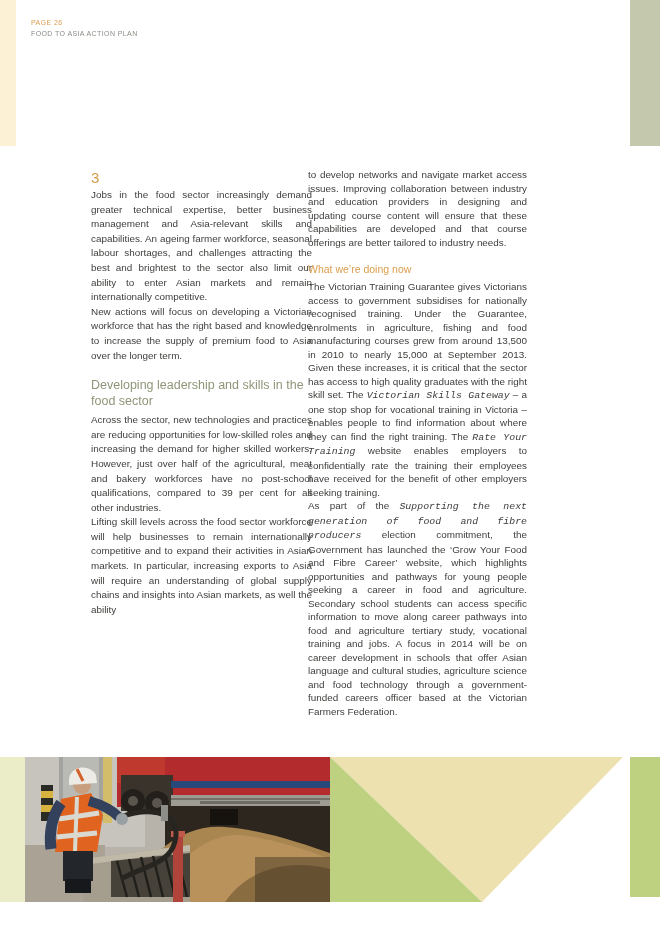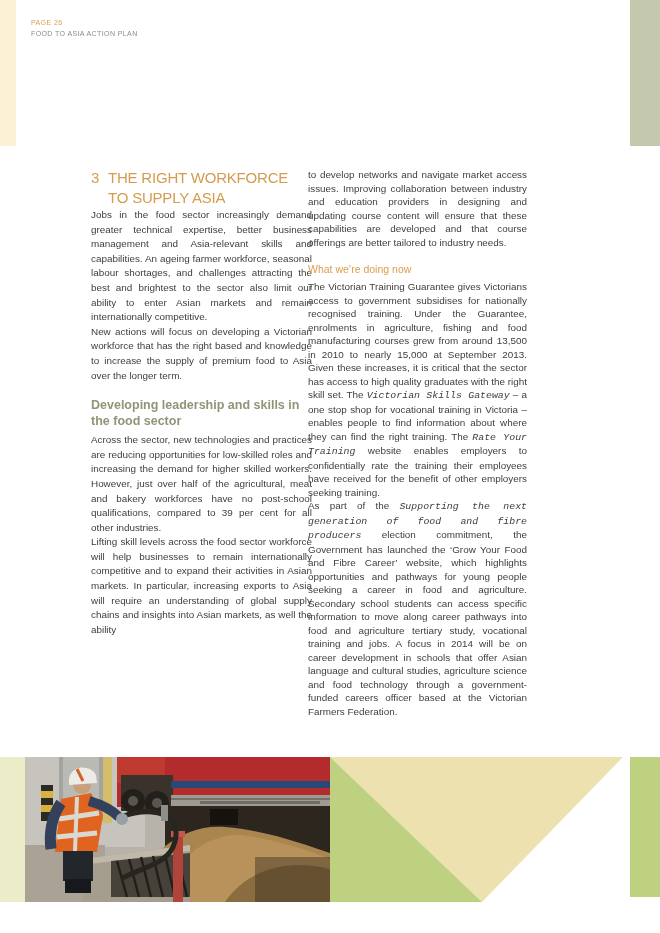--- a/index.html
+++ b/index.html
@@ -38,21 +38,21 @@
     margin-top:13px; color:#c8c1b2; font-size:11.3px; line-height:13.5px;
   }
   .body-p {
     color:#3d3d3b; text-align:justify;
   }
   #col-left .body-p { font-size:9.9px; line-height:14.6px; }
   #col-right .body-p { font-size:9.9px; line-height:13.5px; }
   #col-right .body-p:first-child { margin-top:0; }
 
   .subhead-olive {
-    margin-top:15px; color:#8e9678; font-size:12.5px; line-height:15.5px; font-weight:700;
+    margin-top:15px; color:#8e9678; font-size:12.5px; line-height:15.5px; font-weight:400;
   }
   .subhead-orange {
     margin-top:14px; color:#db9d4c; font-size:10.5px; line-height:13px; font-weight:400;
   }
   #col-left .body-p.after-subhead, #col-right .body-p.after-subhead { margin-top:4px; }
   .body-p i { font-style:italic;font-family:Liberation Mono, monospace; }
 
   
   #photo { position:absolute; left:25px; top:757px; width:305px; height:145px; display:block; }
   #tri-art { position:absolute; left:330px; top:757px; width:293px; height:145px; display:block; }
@@ -66,21 +66,20 @@
   <div class="bar" id="bar-top-right"></div>
 
   <div id="header">
     <div id="page-label">PAGE 26</div>
     <div id="doc-title">FOOD TO ASIA ACTION PLAN</div>
   </div>
 
   <div class="col" id="col-left">
     <div id="section-heading">
       <span class="num">3</span>
-      <span class="ttl">THE RIGHT WORKFORCE TO SUPPLY ASIA</span>
     </div>
     <p class="body-p">Jobs in the food sector increasingly demand greater technical expertise, better business management and Asia-relevant skills and capabilities. An ageing farmer workforce, seasonal labour shortages, and challenges attracting the best and brightest to the sector also limit our ability to enter Asian markets and remain internationally competitive.</p>
     <p class="body-p">New actions will focus on developing a Victorian workforce that has the right based and knowledge to increase the supply of premium food to Asia over the longer term.</p>
     <h3 class="subhead-olive">Developing leadership and skills in the food sector</h3>
     <p class="body-p after-subhead">Across the sector, new technologies and practices are reducing opportunities for low-skilled roles and increasing the demand for higher skilled workers. However, just over half of the agricultural, meat and bakery workforces have no post-school qualifications, compared to 39 per cent for all other industries.</p>
     <p class="body-p">Lifting skill levels across the food sector workforce will help businesses to remain internationally competitive and to expand their activities in Asian markets. In particular, increasing exports to Asia will require an understanding of global supply chains and insights into Asian markets, as well the ability</p>
   </div>
 
   <div class="col" id="col-right">
     <p class="body-p">to develop networks and navigate market access issues. Improving collaboration between industry and education providers in designing and updating course content will ensure that these capabilities are developed and that course offerings are better tailored to industry needs.</p>

